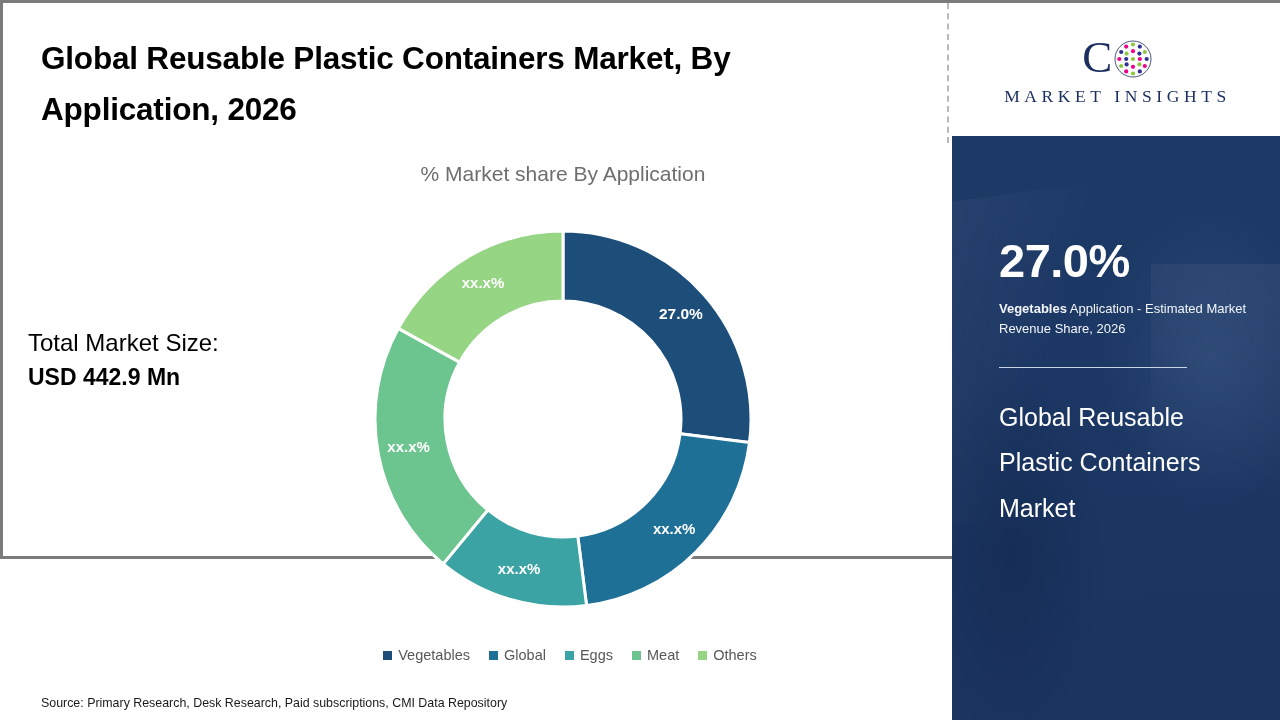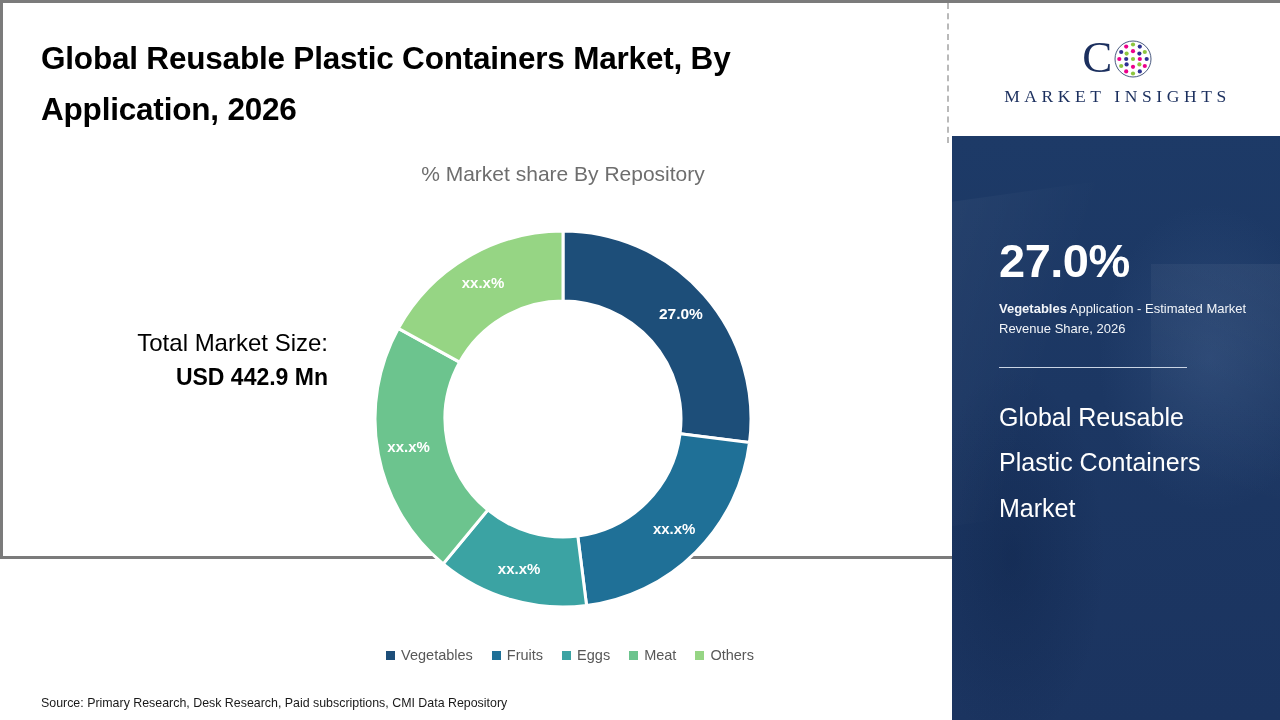--- a/index.html
+++ b/index.html
@@ -46,21 +46,20 @@
     text-align: center;
     font-size: 21px;
     color: #6e6e6e;
     font-weight: normal;
   }
 
   .market-size-block {
     position: absolute;
     left: 25px; top: 322px;
     width: 300px;
-    text-align: right;
   }
   .market-size-label {
     font-size: 24px;
     color: #000;
     line-height: 1.48;
     font-weight: normal;
   }
   .market-size-value {
     font-size: 23px;
     color: #000;
@@ -229,21 +228,21 @@
 </style>
 </head>
 <body>
 
 <div id="page">
 
   <div class="dashed-divider"></div>
 
   <div class="title">Global Reusable Plastic Containers Market, By Application, 2026</div>
 
-  <div class="chart-subtitle">% Market share By Repository</div>
+  <div class="chart-subtitle">% Market share By Application</div>
 
   <div class="market-size-block">
     <div class="market-size-label">Total Market Size:</div>
     <div class="market-size-value">USD 442.9 Mn</div>
   </div>
 
   <div class="donut-wrap">
     <svg id="donut-svg" width="376" height="376" viewBox="0 0 376 376">
         <path d="M 188 0 A 188 188 0 0 1 374.51756384712183 211.5626479100892 L 305.0695347551084 202.78932156058792 A 118 118 0 0 0 188 70 Z" fill="#1d4e79" stroke="#ffffff" stroke-width="3"></path>
         <text x="305.91746014590825" y="84.04177477112194" class="slice-label big">27.0%</text>
@@ -258,21 +257,21 @@
       </svg>
   </div>
 
   <div class="legend" id="legend">
       <div class="legend-item">
         <span class="legend-swatch" style="background: rgb(29, 78, 121);"></span>
         <span class="legend-text">Vegetables</span>
       </div>
       <div class="legend-item">
         <span class="legend-swatch" style="background: rgb(31, 112, 151);"></span>
-        <span class="legend-text">Fruits</span>
+        <span class="legend-text">Global</span>
       </div>
       <div class="legend-item">
         <span class="legend-swatch" style="background: rgb(59, 163, 163);"></span>
         <span class="legend-text">Eggs</span>
       </div>
       <div class="legend-item">
         <span class="legend-swatch" style="background: rgb(108, 196, 142);"></span>
         <span class="legend-text">Meat</span>
       </div>
       <div class="legend-item">

